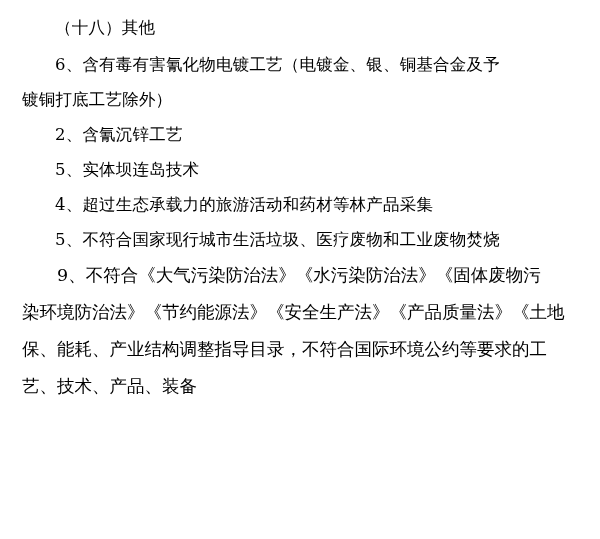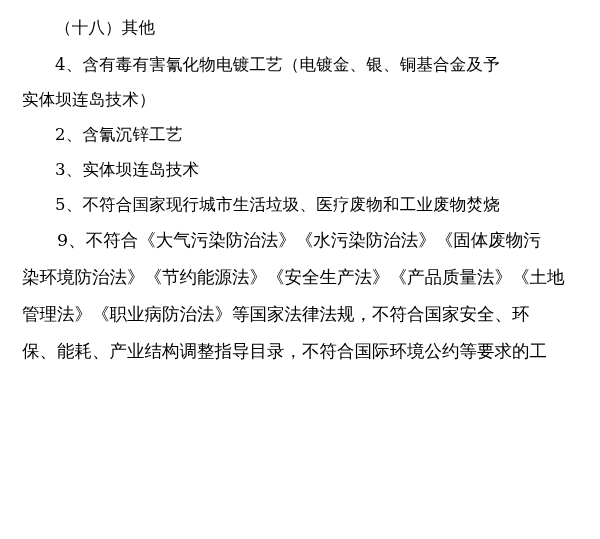--- a/index.html
+++ b/index.html
@@ -58,29 +58,30 @@
     padding-top: 9px;
   }
 </style>
 </head>
 <body>
 
 <div class="page">
 
   <p class="para heading">（十八）其他</p>
 
-  <p class="para item">4、含有毒有害氰化物电镀工艺（电镀金、银、铜基合金及予</p>
-  <p class="para item-cont">实体坝连岛技术）</p>
+  <p class="para item">6、含有毒有害氰化物电镀工艺（电镀金、银、铜基合金及予</p>
+  <p class="para item-cont">镀铜打底工艺除外）</p>
 
   <p class="para item">2、含氰沉锌工艺</p>
 
-  <p class="para item">3、实体坝连岛技术</p>
+  <p class="para item">5、实体坝连岛技术</p>
 
+  <p class="para item">4、超过生态承载力的旅游活动和药材等林产品采集</p>
 
   <p class="para item">5、不符合国家现行城市生活垃圾、医疗废物和工业废物焚烧</p>
 
   <p class="big-para">9、不符合《大气污染防治法》《水污染防治法》《固体废物污</p>
   <p class="big-para big-cont">染环境防治法》《节约能源法》《安全生产法》《产品质量法》《土地</p>
-  <p class="big-para big-cont">管理法》《职业病防治法》等国家法律法规，不符合国家安全、环</p>
   <p class="big-para big-cont">保、能耗、产业结构调整指导目录，不符合国际环境公约等要求的工</p>
+  <p class="big-para big-cont">艺、技术、产品、装备</p>
 
 
 </div>
 
 </body></html>

